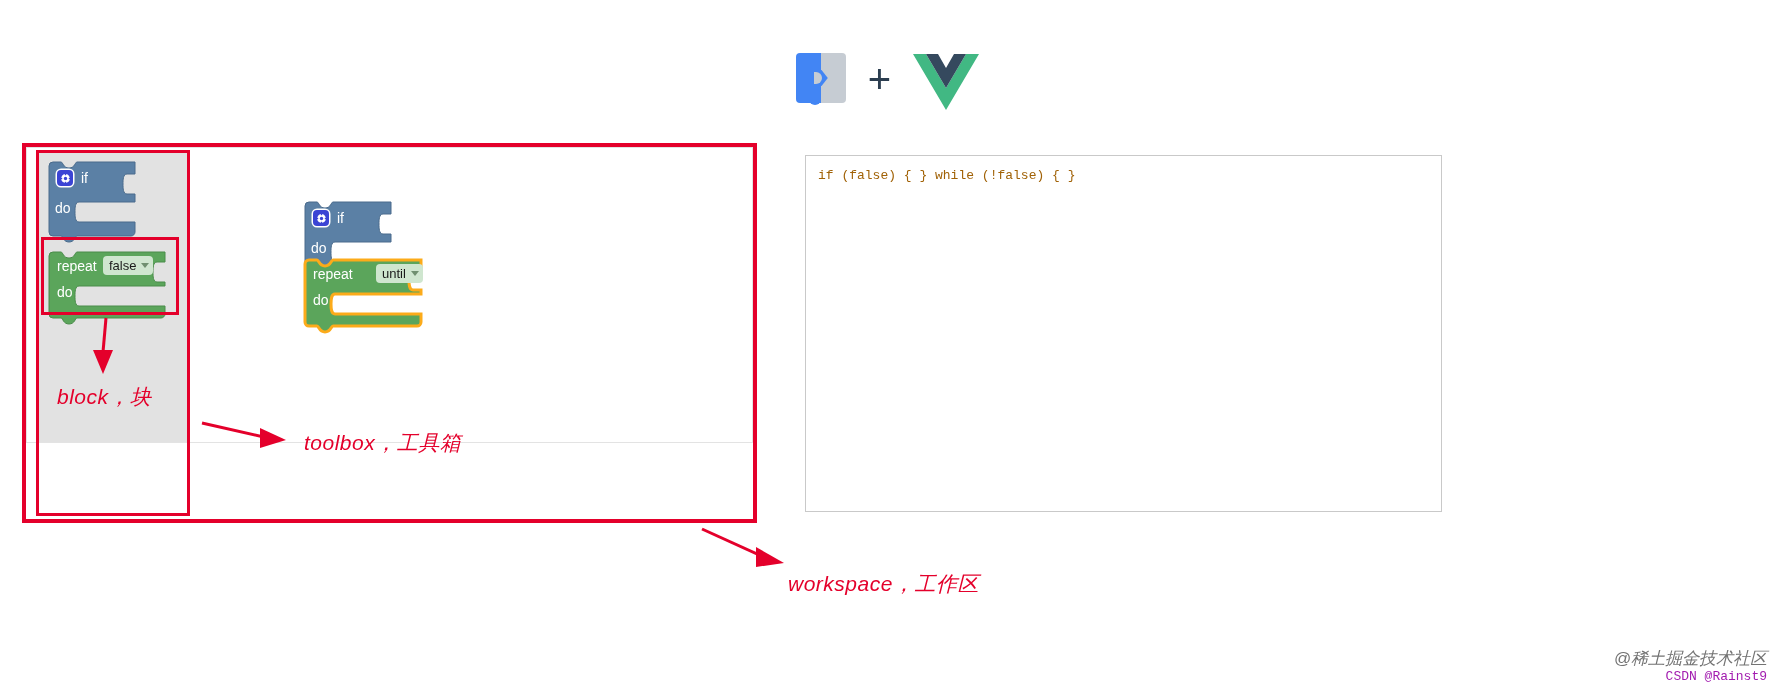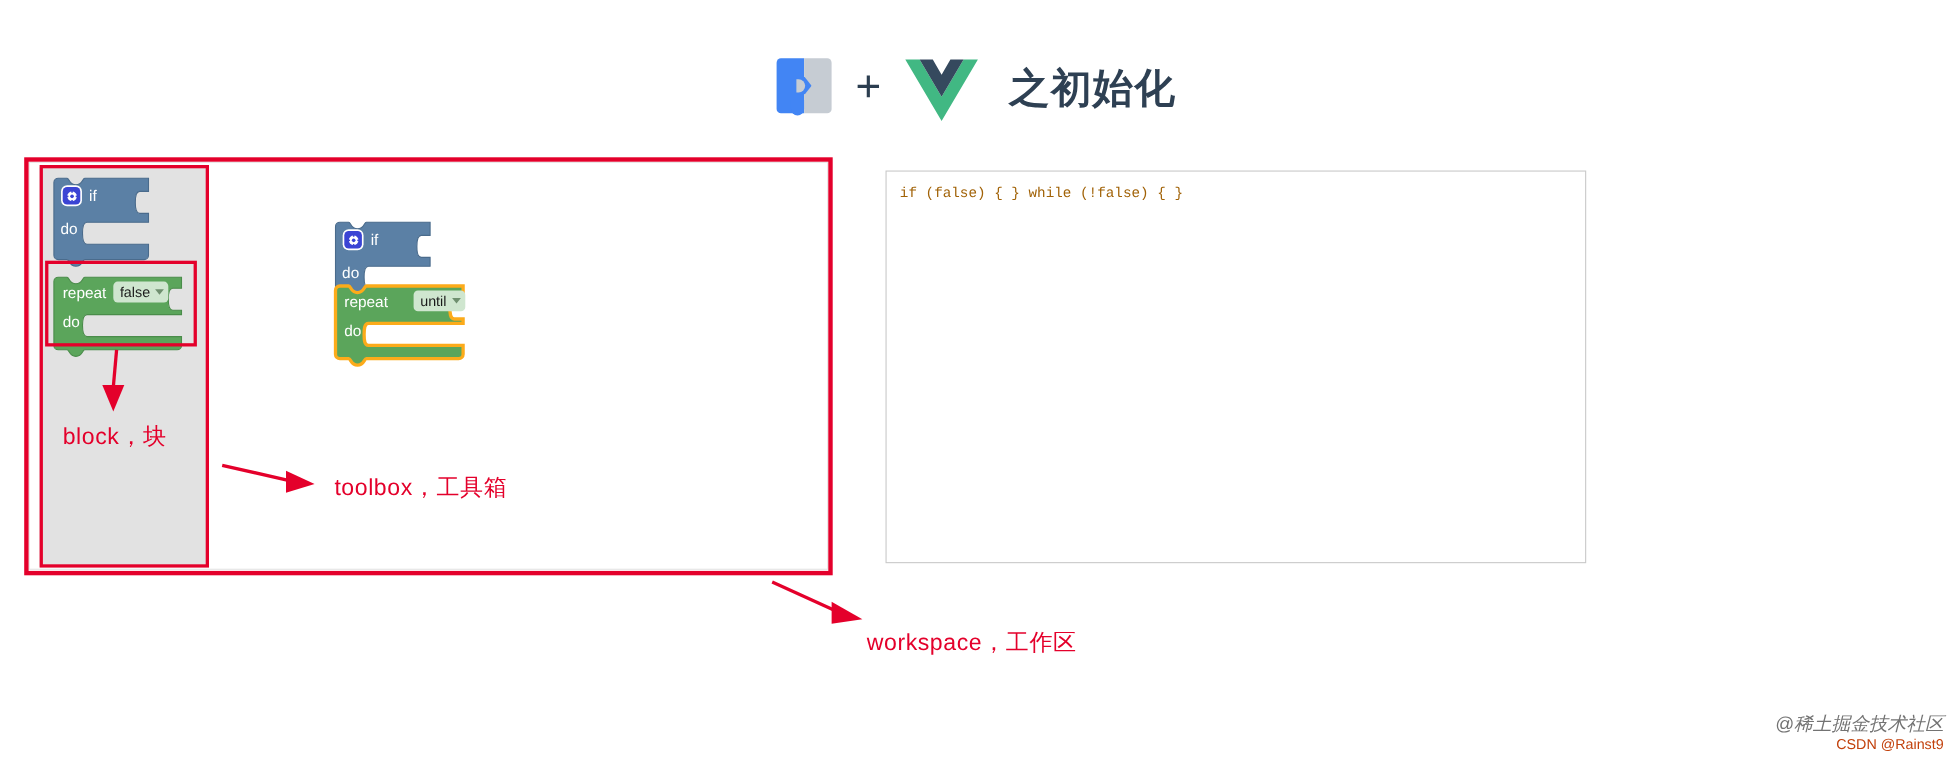--- a/index.html
+++ b/index.html
@@ -100,21 +100,21 @@
     width: 735px;
     height: 380px;
     border: 4px solid #e4002b;
     box-sizing: border-box;
   }
   #blockly-area {
     position: absolute;
     left: 26px;
     top: 147px;
     width: 727px;
-    height: 371px;
+    height: 296px;
     background: #ffffff;
     border: 1px solid #e3e3e3;
     box-sizing: border-box;
     overflow: hidden;
   }
 
   
   .block {
     position: absolute;
   }
@@ -168,20 +168,21 @@
   }
 
   
   .annot-label {
     position: absolute;
     color: #e4002b;
     font-size: 21px;
     font-family: "Liberation Sans", sans-serif;
     white-space: nowrap;
     letter-spacing: 0.5px;
+    font-style: italic;
   }
 
   
   #code-panel {
     position: absolute;
     left: 805px;
     top: 155px;
     width: 637px;
     height: 357px;
     border: 1px solid #c9c9c9;
@@ -207,22 +208,22 @@
     line-height: 1.25;
   }
   #watermark .wm1 {
     font-size: 17px;
     color: #737373;
     font-family: "Liberation Sans", sans-serif;
     font-style: italic;
   }
   #watermark .wm2 {
     font-size: 13px;
-    color: #c2410c;
-    font-family: Liberation Sans, sans-serif;
+    color: #a21caf;
+    font-family: Liberation Mono, monospace;
   }
 
   svg { display: block; overflow: visible; }
 </style>
 </head>
 <body>
 
 <div id="header">
 
   <div id="blockly-logo">
@@ -235,21 +236,20 @@
 
   <div id="plus-sign">+</div>
 
   <div id="vue-logo">
     <svg width="66" height="58" viewBox="0 0 66 58">
       <polygon points="0,2 33,58 66,2 53,2 33,36 13,2" fill="#41b883"></polygon>
       <polygon points="13,2 33,36 53,2 41,2 33,16 25,2" fill="#35495e"></polygon>
     </svg>
   </div>
 
-  <div id="title-text">之初始化</div>
 </div>
 
 <div id="blockly-area">
 
   <div style="position:absolute;left:9px;top:4px;width:152px;height:363px;background:#e2e2e2;"></div>
 
   <div class="block" style="left:22px;top:14px;width:110px;height:78px;">
     <svg width="110" height="80" viewBox="0 0 110 80">
       <path d="M0,4 a4,4 0 0 1 4,-4 L8,0 L12,0 C14,0 14,6 20,6 C26,6 26,0 28,0 L86,0
                L86,12 L78,12 C74,12 74,18 74,22 C74,26 74,32 78,32 L86,32 L86,40

